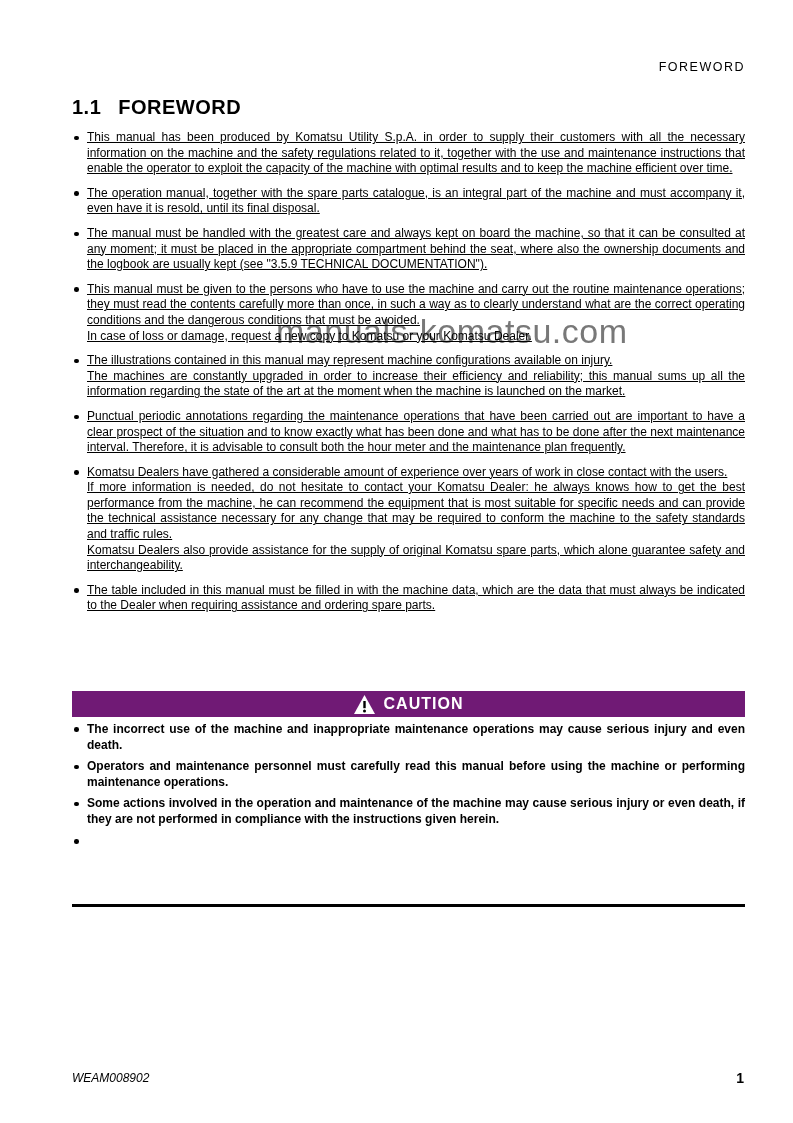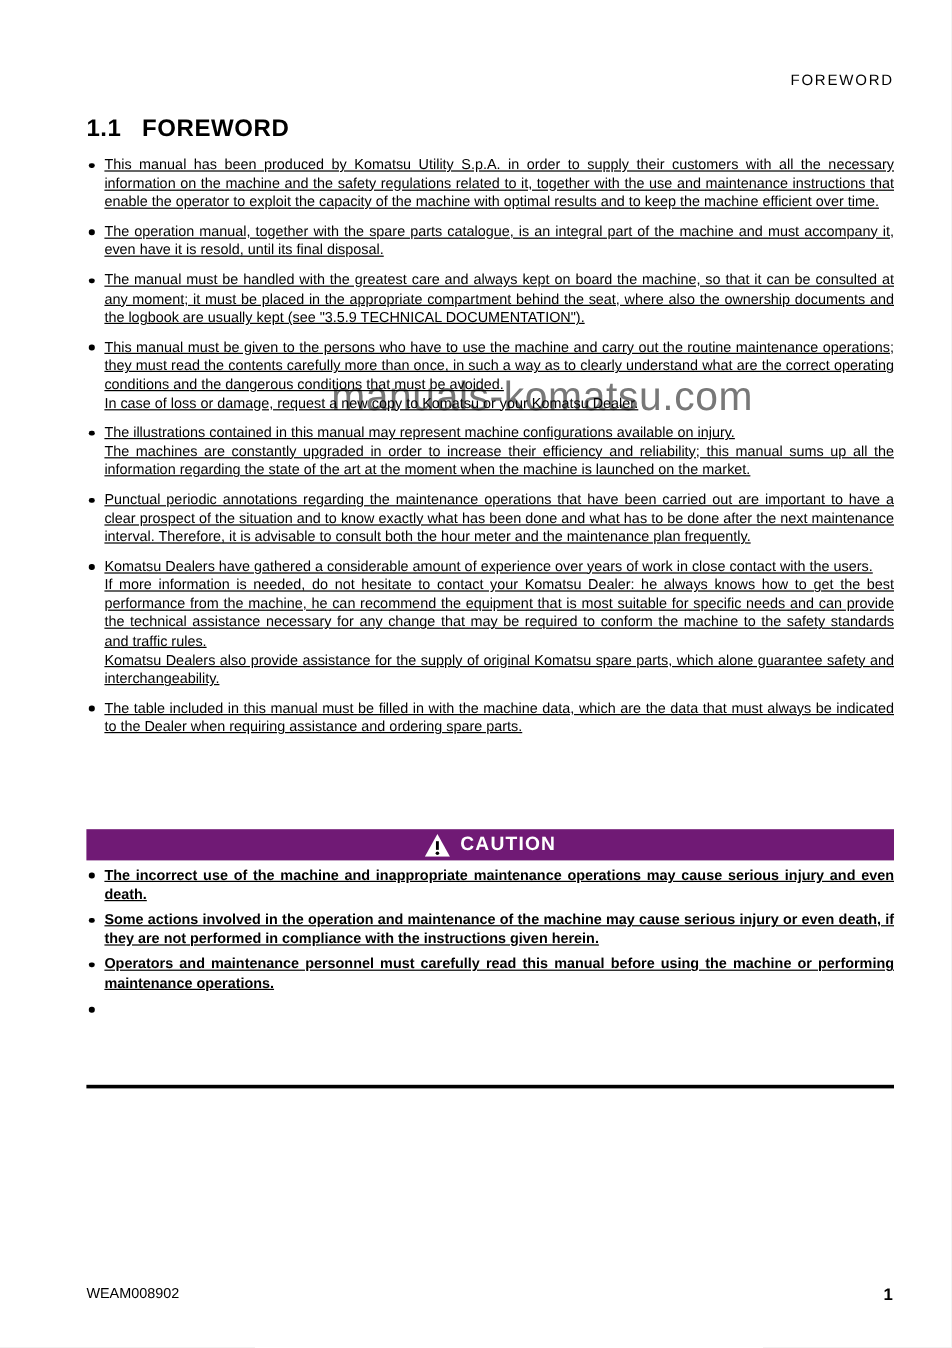--- a/index.html
+++ b/index.html
@@ -42,28 +42,28 @@
   .caution-banner {
     position:absolute; top:691px; left:72px; width:673px; height:26px;
     background:#701a75; color:#fff;
     display:flex; align-items:center; justify-content:center; gap:9px;
   }
   .caution-banner .banner-label {
     font-size:16px; font-weight:bold; letter-spacing:1px;
   }
   .warning-icon { display:block; }
   .caution-list { top:722px; font-weight:bold; }
-  .caution-list li { margin-bottom:6px;text-decoration:underline; }
+  .caution-list li { margin-bottom:6px; }
   .caution-list li::before { top:5.4px; }
   .bottom-rule {
     position:absolute; top:904px; left:72px; width:673px; height:3px;
     background:#000;
   }
   .footer-doc-code {
-    position:absolute; top:1071px; left:72px; font-size:12px;
+    position:absolute; top:1071px; left:72px; font-size:12px;font-style:italic;
   }
   .footer-page-number {
     position:absolute; top:1070px; right:49px;
     font-size:14px; font-weight:bold;
   }
 </style>
 </head>
 <body>
 
 <div class="page">
@@ -118,24 +118,24 @@
         </svg>
       </span>
       <span class="banner-label">CAUTION</span>
     </div>
 
     <ul class="bullet-list caution-list">
       <li>
         <div>The incorrect use of the machine and inappropriate maintenance operations may cause serious injury and even death.</div>
       </li>
       <li>
-        <div>Some actions involved in the operation and maintenance of the machine may cause serious injury or even death, if they are not performed in compliance with the instructions given herein.</div>
+        <div>Operators and maintenance personnel must carefully read this manual before using the machine or performing maintenance operations.</div>
       </li>
       <li>
-        <div>Operators and maintenance personnel must carefully read this manual before using the machine or performing maintenance operations.</div>
+        <div>Some actions involved in the operation and maintenance of the machine may cause serious injury or even death, if they are not performed in compliance with the instructions given herein.</div>
       </li>
       <li>
       </li>
     </ul>
 
     <div class="bottom-rule"></div>
 
     <div class="footer-doc-code">WEAM008902</div>
     <div class="footer-page-number">1</div>
 

